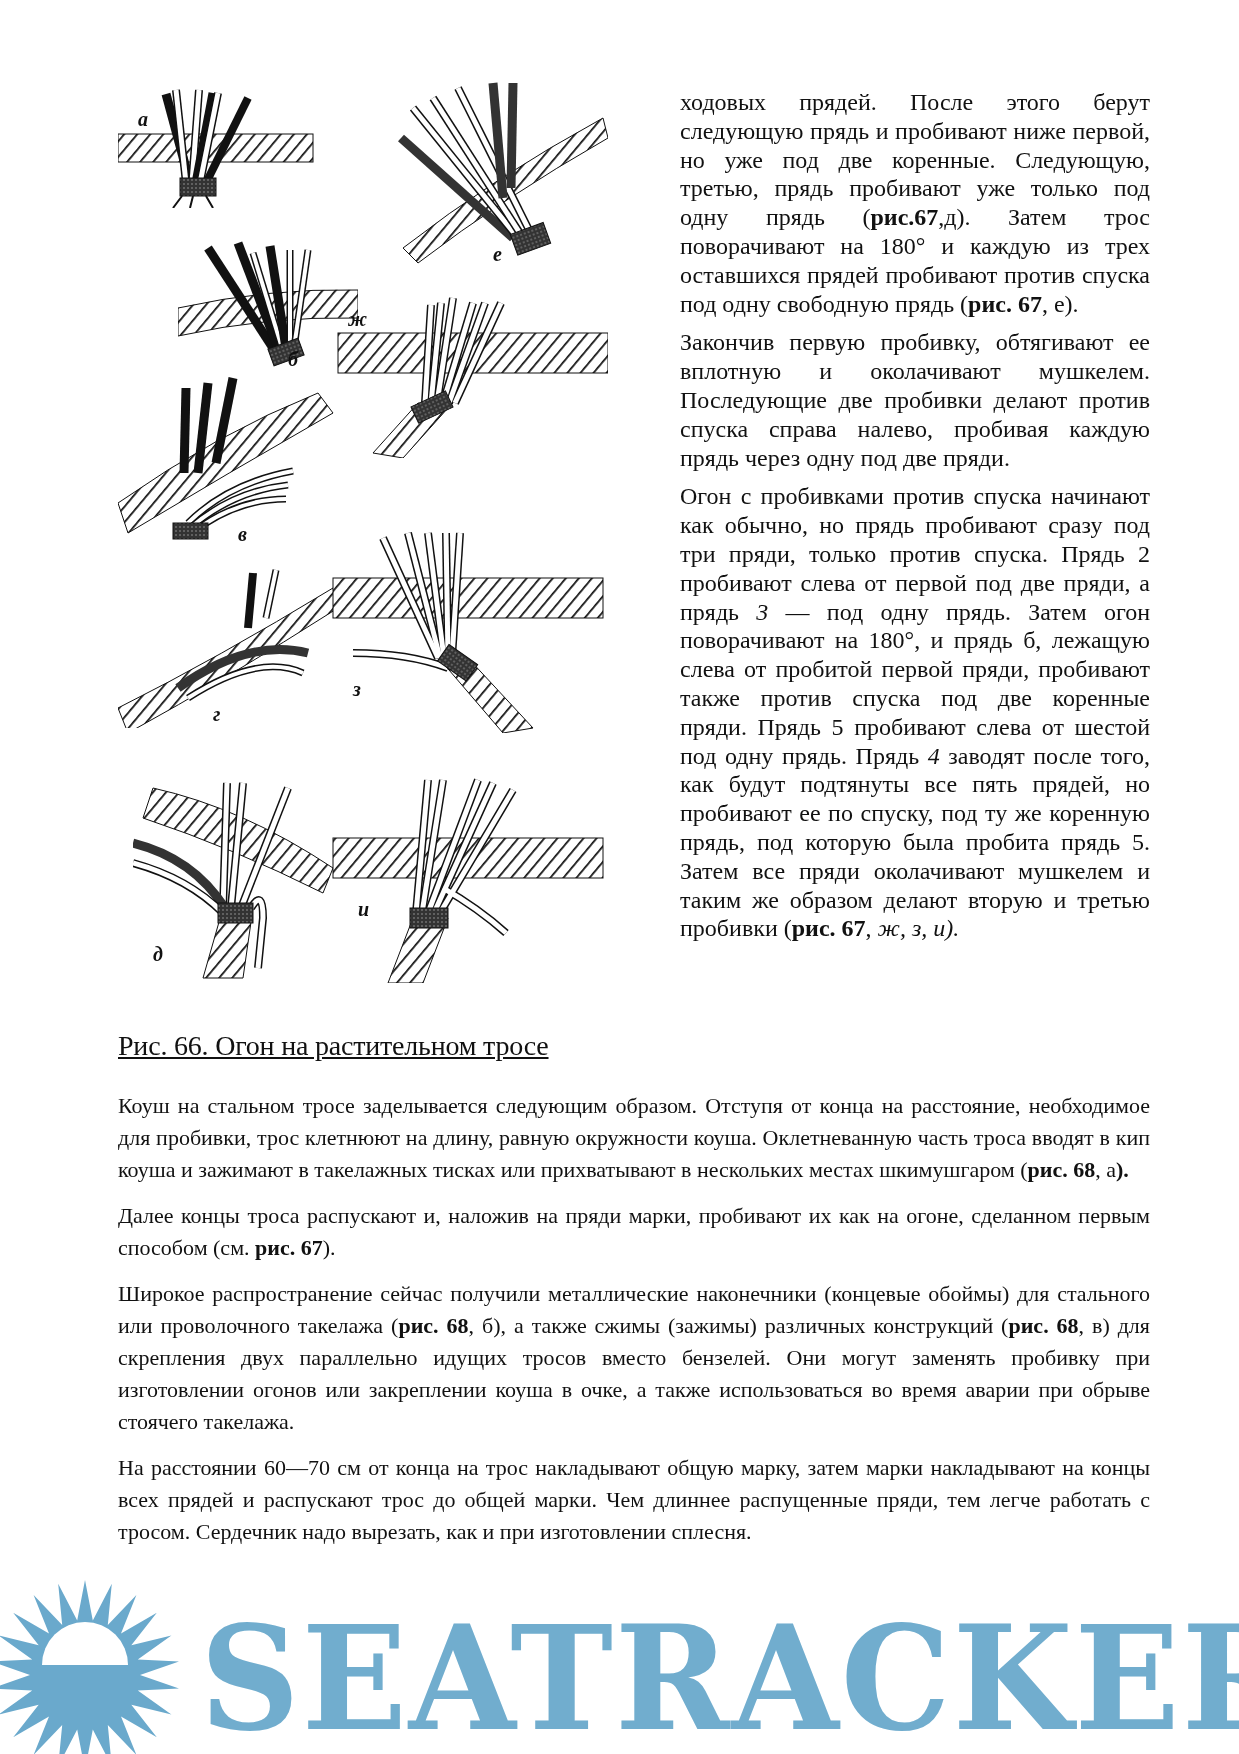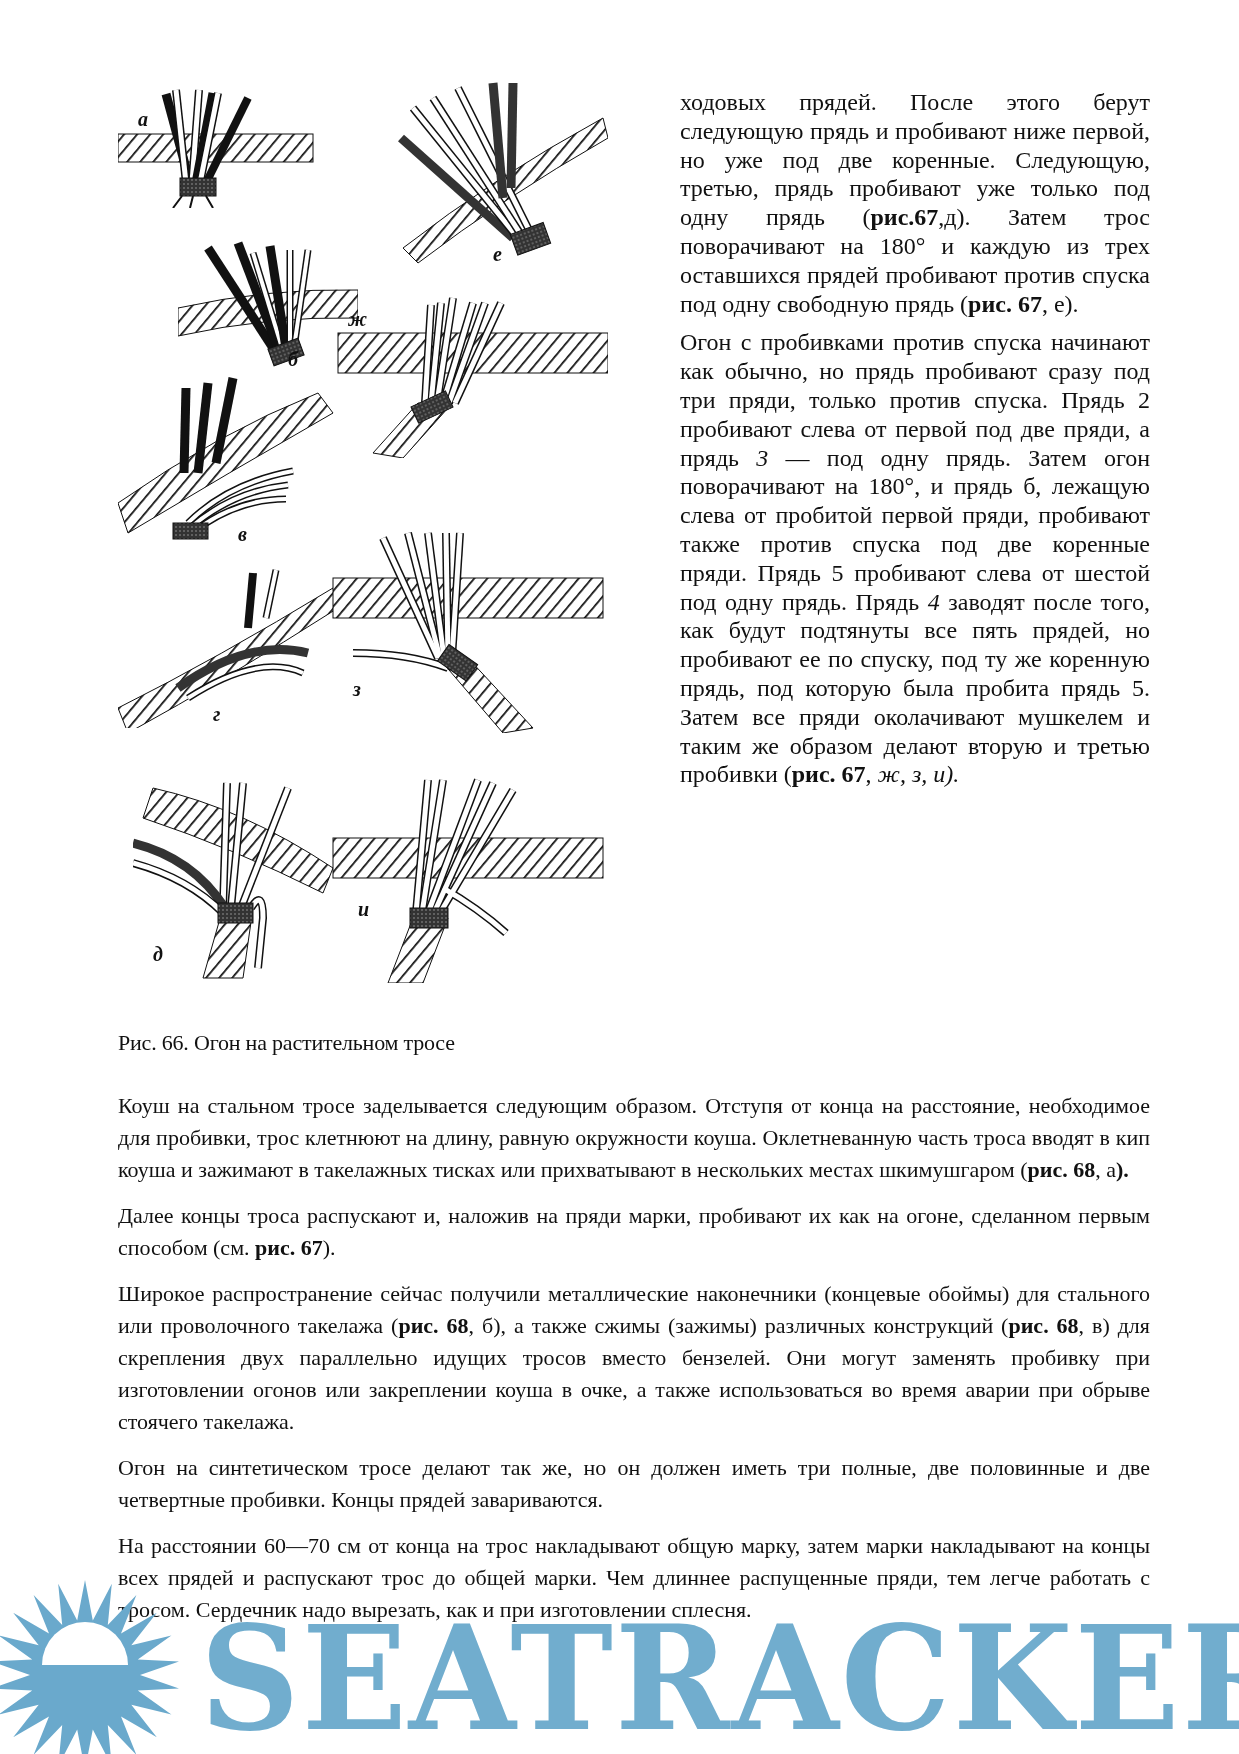--- a/index.html
+++ b/index.html
@@ -5,21 +5,21 @@
   html, body { margin: 0; padding: 0; background: #ffffff; }
   body { width: 1239px; height: 1754px; position: relative; overflow: hidden;
          font-family: "Liberation Serif", "DejaVu Serif", serif; color: #111; }
   .page { position: absolute; left: 0; top: 0; width: 1239px; height: 1754px; }
 
   
   .figure { position: absolute; left: 118px; top: 78px; width: 490px; height: 930px; }
   .panel { position: absolute; }
   .panel svg { width: 100%; height: 100%; display: block; }
   .panel-label { position: absolute; font-style: italic; font-size: 20px; font-weight: bold; }
-  .caption { position: absolute; left: 118px; top: 1030px; font-size: 22px; letter-spacing: -0.2px; }
+  .caption { position: absolute; left: 118px; top: 1030px; font-size: 28px; letter-spacing: -0.2px; text-decoration: underline; }
 
   
   .right-col { position: absolute; left: 680px; top: 88px; width: 470px; font-size: 24px;
                line-height: 28.8px; text-align: justify; }
   .right-col p { margin: 0 0 10px 0; }
 
   
   .full { position: absolute; left: 118px; top: 1078px; width: 1032px; font-size: 22px;
           line-height: 32px; text-align: justify; font-stretch: condensed; }
   .full p { margin: 12px 0 14px 0; }
@@ -226,36 +226,36 @@
       <span class="panel-label" style="left:30px;top:130px;">и</span>
     </div>
   </div>
 
   <div class="caption">Рис. 66. Огон на растительном тросе</div>
 
   <div class="right-col">
     <p>
       <span>ходовых прядей. После этого берут следующую прядь и пробивают ниже первой, но уже под две коренные. Следующую, третью, прядь пробивают уже только под одну прядь (</span><b>рис.67</b><span>,д). Затем трос поворачивают на 180° и каждую из трех оставшихся прядей пробивают против спуска под одну свободную прядь (</span><b>рис. 67</b><span>, е).</span>
     </p>
+    <p>Закончив первую пробивку, обтягивают ее вплотную и околачивают мушкелем. Последующие две пробивки делают против спуска справа налево, пробивая каждую прядь через одну под две пряди.</p>
     <p>
       <span>Огон с пробивками против спуска начинают как обычно, но прядь пробивают сразу под три пряди, только против спуска. Прядь 2 пробивают слева от первой под две пряди, а прядь </span><i>3</i><span> — под одну прядь. Затем огон поворачивают на 180°, и прядь б, лежащую слева от пробитой первой пряди, пробивают также против спуска под две коренные пряди. Прядь 5 пробивают слева от шестой под одну прядь. Прядь </span><i>4</i><span> заводят после того, как будут подтянуты все пять прядей, но пробивают ее по спуску, под ту же коренную прядь, под которую была пробита прядь 5. Затем все пряди околачивают мушкелем и таким же образом делают вторую и третью пробивки (</span><b>рис. 67</b><span>, </span><i>ж, з, и).</i>
     </p>
   </div>
 
   <div class="full">
     <p>
       <span>Коуш на стальном тросе заделывается следующим образом. Отступя от конца на расстояние, необходимое для пробивки, трос клетнюют на длину, равную окружности коуша. Оклетневанную часть троса вводят в кип коуша и зажимают в такелажных тисках или прихватывают в нескольких местах шкимушгаром (</span><b>рис. 68</b><span>, а</span><b>).</b>
     </p>
     <p>
       <span>Далее концы троса распускают и, наложив на пряди марки, пробивают их как на огоне, сделанном первым способом (см. </span><b>рис. 67</b><span>).</span>
     </p>
     <p>
       <span>Широкое распространение сейчас получили металлические наконечники (концевые обоймы) для стального или проволочного такелажа (</span><b>рис. 68</b><span>, б), а также сжимы (зажимы) различных конструкций (</span><b>рис. 68</b><span>, в) для скрепления двух параллельно идущих тросов вместо бензелей. Они могут заменять пробивку при изготовлении огонов или закреплении коуша в очке, а также использоваться во время аварии при обрыве стоячего такелажа.</span>
     </p>
-    <p>Огон на синтетическом тросе делают так же, но он должен иметь три полные, две половинные и две четвертные пробивки. Концы прядей завариваются.</p>
     <p>На расстоянии 60—70 см от конца на трос накладывают общую марку, затем марки накладывают на концы всех прядей и распускают трос до общей марки. Чем длиннее распущенные пряди, тем легче работать с тросом. Сердечник надо вырезать, как и при изготовлении сплесня.</p>
   </div>
 
   <svg class="watermark" viewBox="0 0 1239 179">
     <g fill="#6aa9cc">
       <polygon id="sunburst" points="85.0,5.0 92.8,45.6 111.8,8.8 107.8,50.0 136.4,20.1 121.0,58.4 156.8,37.8 131.3,70.3 171.4,60.5 137.8,84.5 179.0,86.5 140.0,100.0 179.0,113.5 137.8,115.5 171.4,139.5 131.3,129.7 156.8,162.2 121.0,141.6 136.4,179.9 107.8,150.0 111.8,191.2 92.8,154.4 85.0,195.0 77.2,154.4 58.2,191.2 62.2,150.0 33.6,179.9 49.0,141.6 13.2,162.2 38.7,129.7 -1.4,139.5 32.2,115.5 -9.0,113.5 30.0,100.0 -9.0,86.5 32.2,84.5 -1.4,60.5 38.7,70.3 13.2,37.8 49.0,58.4 33.6,20.1 62.2,50.0 58.2,8.8 77.2,45.6" fill="#6aa9cc"></polygon>
       <path d="M42 90 A43 43 0 0 1 128 90 Z" fill="#ffffff"></path>
     </g>
   </svg>
   <div class="wm-text" style="color: rgb(106, 169, 204);">SEATRACKER.RU</div>

